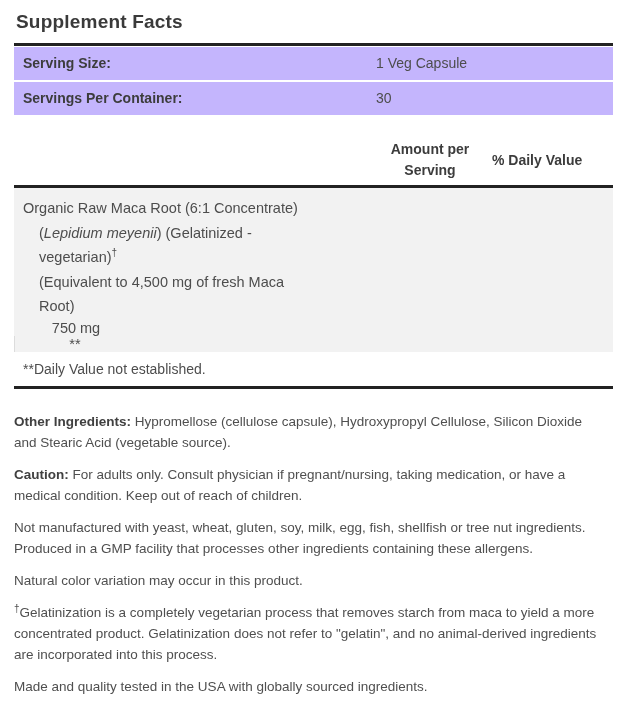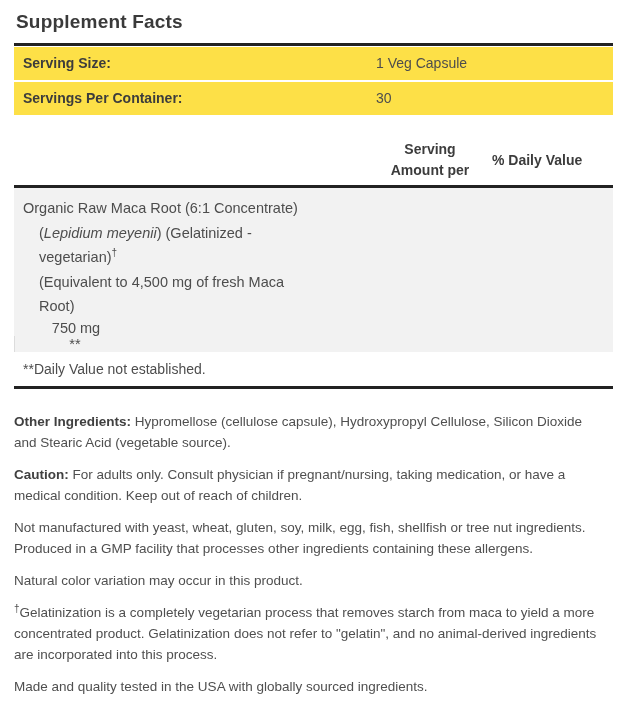--- a/index.html
+++ b/index.html
@@ -34,21 +34,21 @@
     height: 3px;
     background: #222222;
     border: none;
     margin: 0;
   }
   .rule-title { margin-top: 9px; }
 
   .serving-row {
     position: relative;
     height: 33px;
-    background: #fde047;
+    background: #c4b5fd;
     font-size: 14px;
     line-height: 33px;
   }
   .serving-row.first { margin-top: 1px; }
   .serving-row.second { margin-top: 2px; }
   .serving-label {
     position: absolute;
     left: 9px;
     font-weight: bold;
     color: #3c3c3c;
@@ -136,22 +136,22 @@
   </div>
 
   <div class="serving-row second">
     <span class="serving-label">Servings Per Container:</span>
     <span class="serving-value">30</span>
   </div>
 
   <div class="facts-header">
     <div class="col-name"></div>
     <div class="col-amount">
+      <div>Amount per</div>
       <div>Serving</div>
-      <div>Amount per</div>
     </div>
     <div class="col-dv">% Daily Value</div>
   </div>
 
   <div class="rule-dark"></div>
 
   <div class="ingredient-row">
     <div class="col-name">
       <div class="ing-line">Organic Raw Maca Root (6:1 Concentrate)</div>
       <div class="ing-line indent"><span>(</span><span class="i">Lepidium meyenii</span><span>) (Gelatinized -</span></div>

